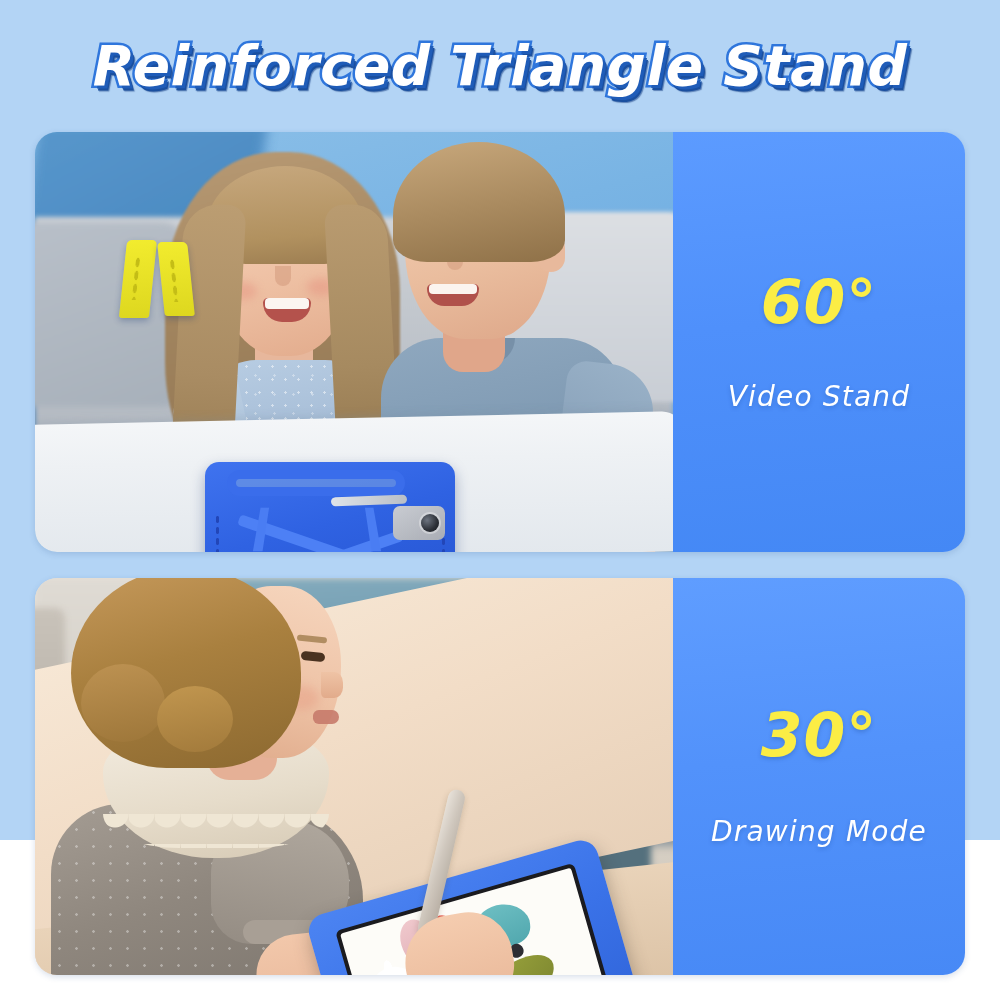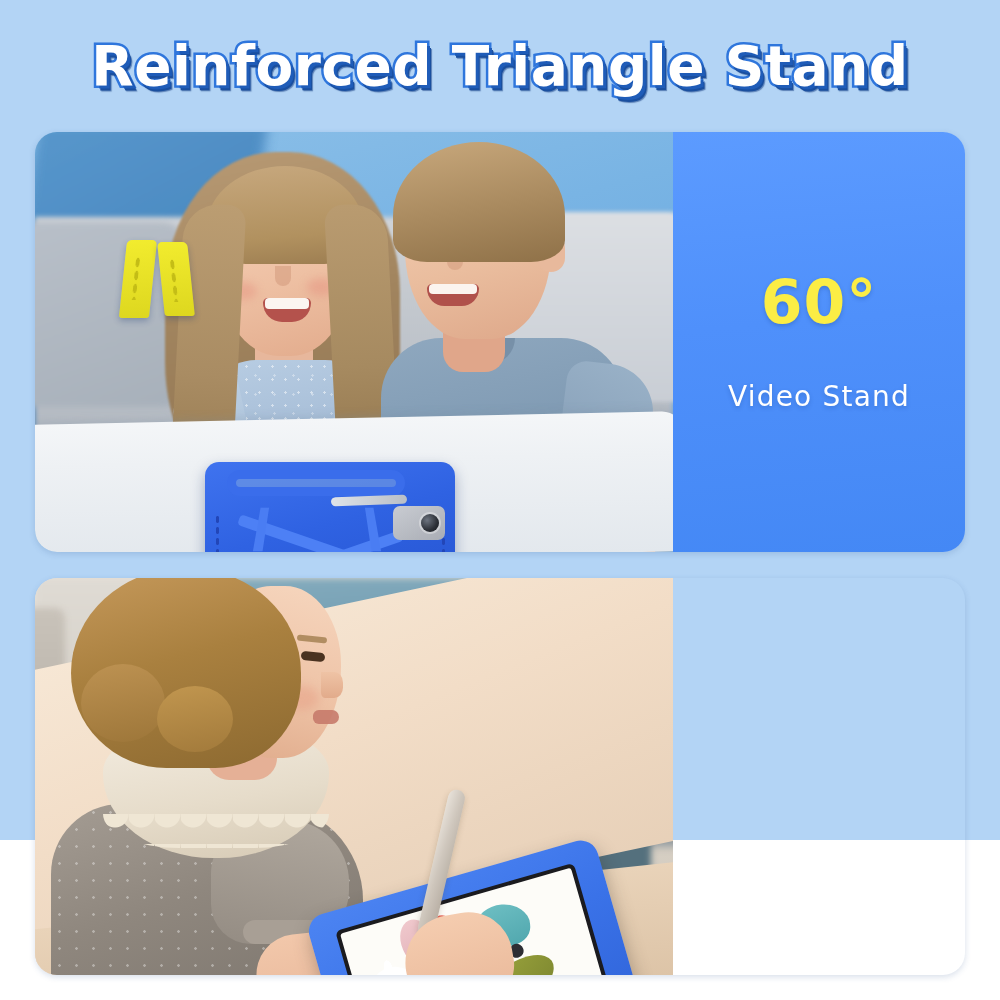--- a/index.html
+++ b/index.html
@@ -7,20 +7,21 @@
   html, body {
     width: 1000px; height: 1000px;
     overflow: hidden;
     font-family: "DejaVu Sans", "Liberation Sans", sans-serif;
   }
 
   #page {
     position: relative;
     width: 1000px; height: 840px;
     background: #b3d4f5;
+    font-style: italic;
   }
 
   
   .title-wrap {
     position: absolute;
     top: 34px; left: 0; width: 1000px;
     text-align: center;
   }
   .title {
     display: inline-block;
@@ -750,15 +751,19 @@
         </div>
 
       </div>
 
       <div class="stylus">
         <div class="stylus-tip"></div>
       </div>
       <div class="t2-hand"></div>
     </div>
 
+    <div class="panel">
+      <div class="angle">30°</div>
+      <div class="mode">Drawing Mode</div>
+    </div>
   </div>
 
 </div>
 
 </body></html>

